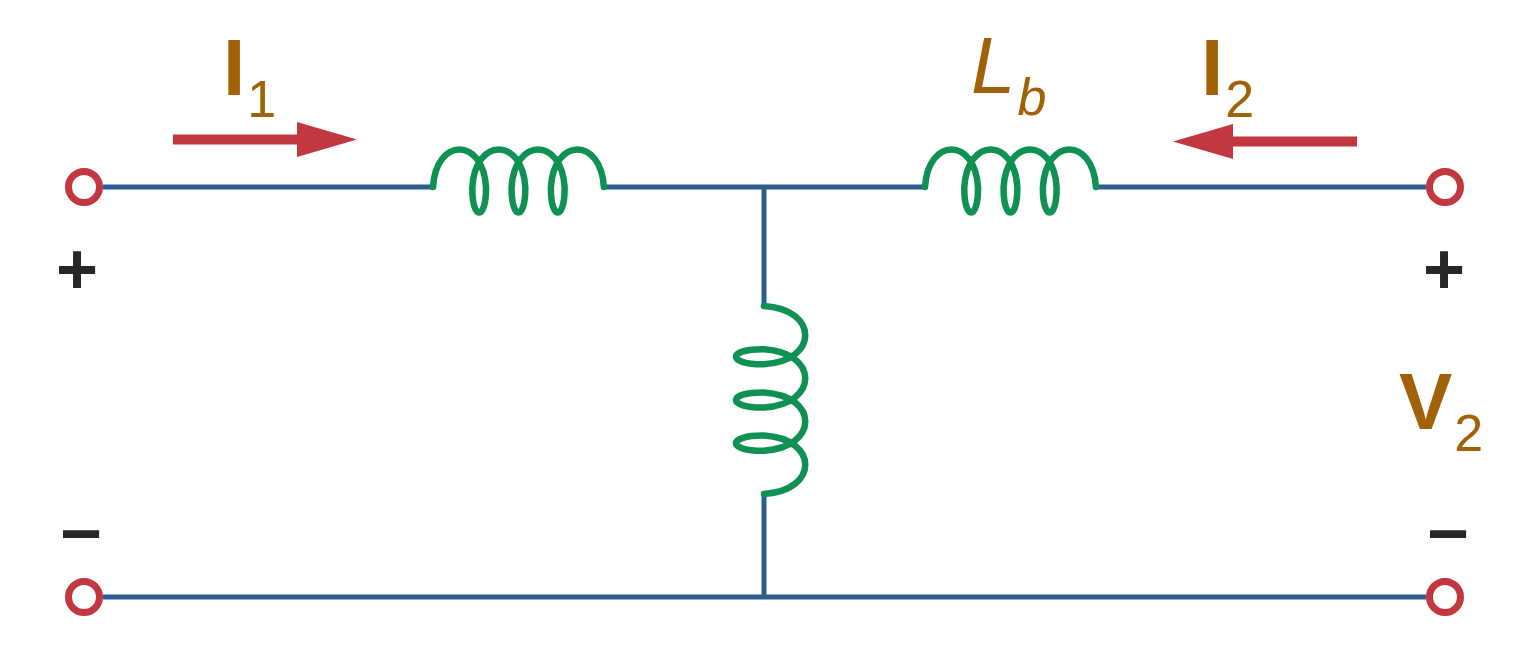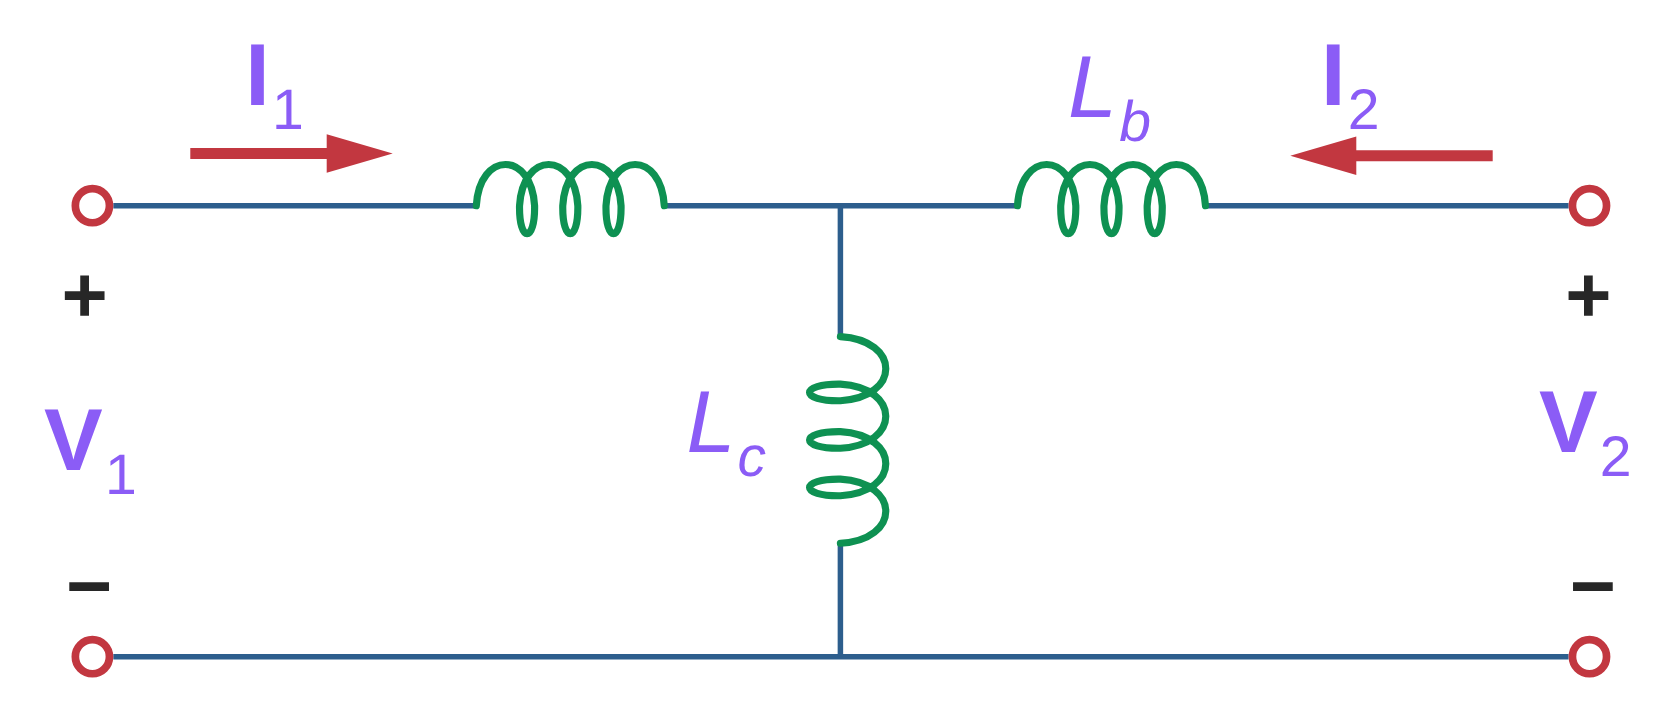--- a/index.html
+++ b/index.html
@@ -15,21 +15,21 @@
     overflow: hidden;
   }
   .stage svg {
     position: absolute;
     left: 0; top: 0;
   }
   .lbl {
     position: absolute;
     line-height: 1;
     white-space: nowrap;
-    color: #8b5cf6;
+    color: #a16207;
     font-size: 80px;
     user-select: none;
   }
   .lbl .base { display: inline-block; }
   .lbl.bold .base { font-weight: bold; }
   .lbl.it .base { font-style: italic; }
   .lbl .sub {
     display: inline-block;
     font-size: 52px;
     position: relative;
@@ -91,37 +91,31 @@
       <polygon points="173,134.5 297,134.5 297,122 357,139.5 297,157 297,144.5 173,144.5" fill="#C23740"></polygon>
       <polygon points="1357,136.5 1233,136.5 1233,124 1173,141.5 1233,159 1233,146.5 1357,146.5" fill="#C23740"></polygon>
     </g>
   </svg>
 
   <div class="lbl bold" style="left:223px; top:28px">
     <span class="base">I</span><span class="sub">1</span>
   </div>
 
 
-  <div class="lbl it" style="left:971px; top:39px">
+  <div class="lbl it" style="left:971px; top:26px">
     <span class="base">L</span><span class="sub">b</span>
   </div>
 
   <div class="lbl bold" style="left:1201px; top:28px">
     <span class="base">I</span><span class="sub">2</span>
   </div>
 
-  <div class="lbl it" style="left:624px; top:344px">
-    <span class="base">L</span><span class="sub">c</span>
-  </div>
 
-  <div class="lbl bold" style="left:40px; top:360px">
-    <span class="base">V</span><span class="sub">1</span>
-  </div>
 
-  <div class="lbl bold" style="left:1399px; top:344px">
+  <div class="lbl bold" style="left:1399px; top:362px">
     <span class="base">V</span><span class="sub">2</span>
   </div>
 
   <div class="sign" style="left:56px; top:233px">+</div>
   <div class="sign" style="left:60px; top:497px">−</div>
   <div class="sign" style="left:1423px; top:233px">+</div>
   <div class="sign" style="left:1427px; top:497px">−</div>
 
 </div>
 

